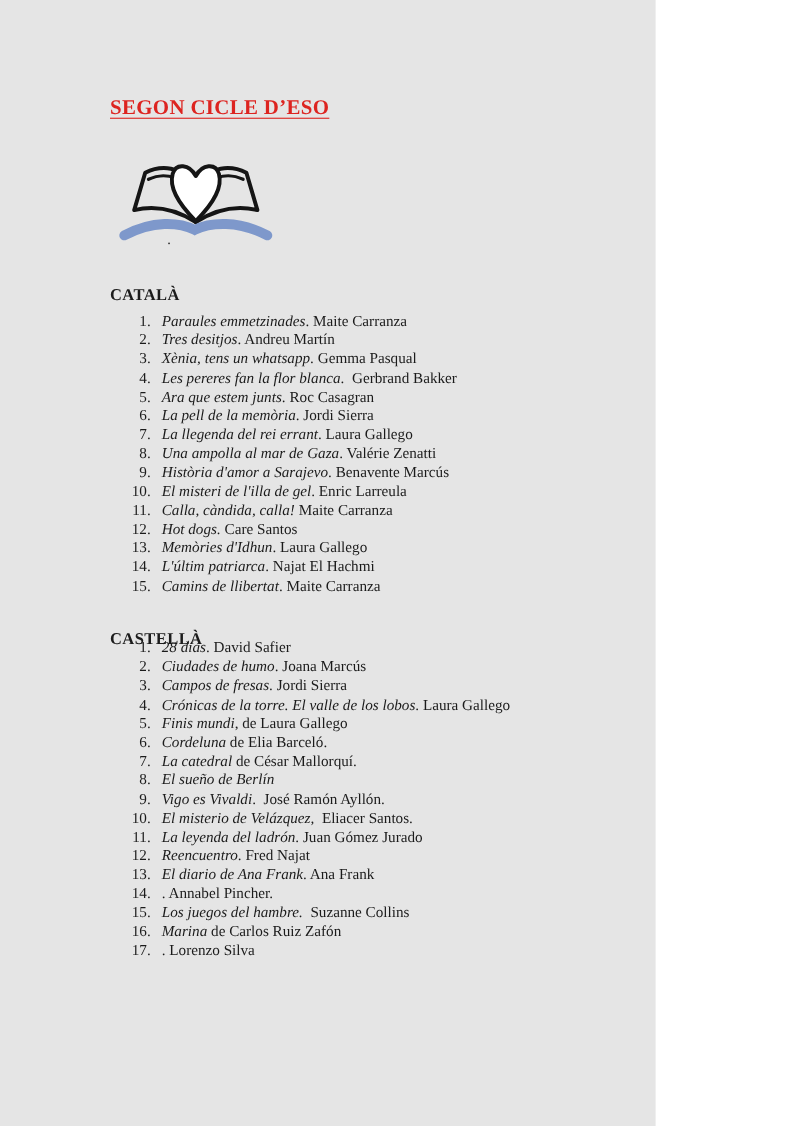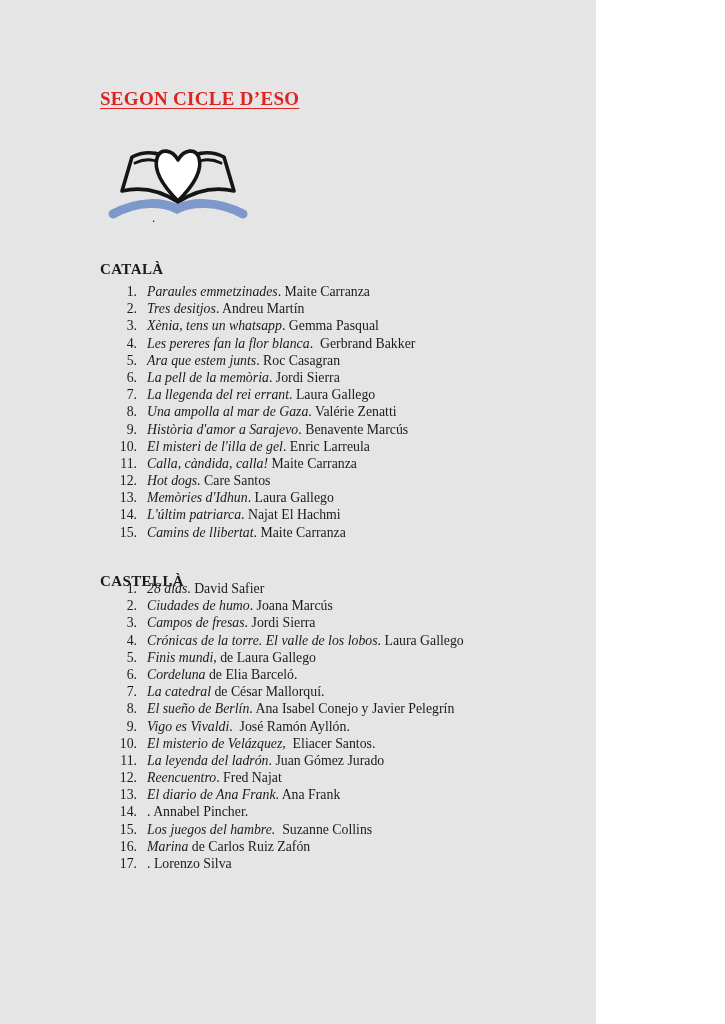--- a/index.html
+++ b/index.html
@@ -244,21 +244,20 @@
 
       <li>
         <span class="item-num">7.</span>
         <span class="book-title">La catedral</span>
         <span class="book-author"> de César Mallorquí.</span>
       </li>
 
       <li>
         <span class="item-num">8.</span>
         <span class="book-title">El sueño de Berlín</span>
-        <span class="book-author">. Ana Isabel Conejo y Javier Pelegrín</span>
       </li>
 
       <li>
         <span class="item-num">9.</span>
         <span class="book-title">Vigo es Vivaldi</span>
         <span class="book-author">.  José Ramón Ayllón.</span>
       </li>
 
       <li>
         <span class="item-num">10.</span>

